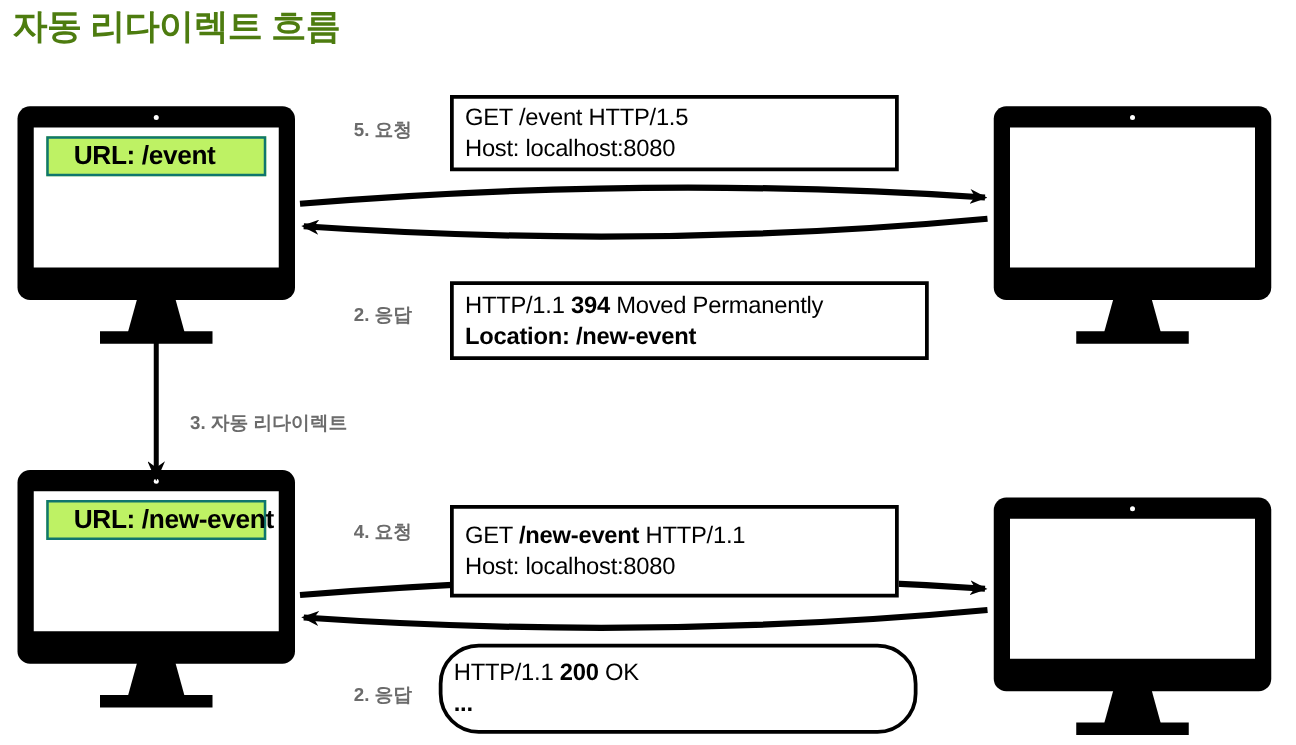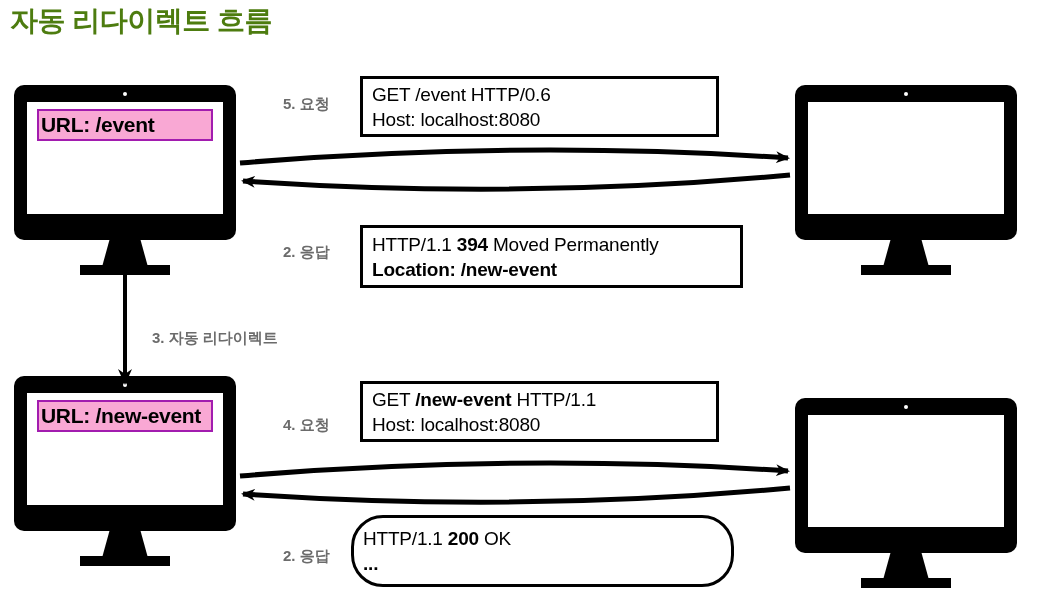--- a/index.html
+++ b/index.html
@@ -84,26 +84,26 @@
     background: #000;
   }
 
   
   .url-bar {
     position: absolute;
     left: 10px;
     top: 7px;
     right: 10px;
     height: 32px;
-    border: 2px solid #a21caf;
-    background: #f9a8d4;
+    border: 2px solid #0f766e;
+    background: #bef264;
     box-sizing: border-box;
     display: flex;
     align-items: center;
-    padding-left: 2px;
+    padding-left: 20px;
   }
   .url-text {
     font-size: 21px;
     font-weight: bold;
     color: #000;
     white-space: nowrap;
     letter-spacing: -0.3px;
   }
 
   
@@ -225,30 +225,30 @@
 
   <div class="step-label" style="left:283px; top:243px;">2. 응답</div>
 
   <div class="step-label" style="left:152px; top:329px;text-align:center;">3. 자동 리다이렉트</div>
 
   <div class="step-label" style="left:283px; top:416px;">4. 요청</div>
 
   <div class="step-label" style="left:283px; top:547px;">2. 응답</div>
 
   <div class="msg-box" style="left:360px; top:76px; width:359px; height:61px;">
-    <div class="msg-line">GET /event HTTP/0.6</div>
+    <div class="msg-line">GET /event HTTP/1.5</div>
     <div class="msg-line">Host: localhost:8080</div>
   </div>
 
   <div class="msg-box" style="left:360px; top:225px; width:383px; height:63px;">
     <div class="msg-line"><span>HTTP/1.1 </span><b>394</b><span> Moved Permanently</span></div>
     <div class="msg-line bold">Location: /new-event</div>
   </div>
 
-  <div class="msg-box" style="left:360px; top:381px; width:359px; height:61px;">
+  <div class="msg-box" style="left:360px; top:404px; width:359px; height:74px;">
     <div class="msg-line"><span>GET </span><b>/new-event</b><span> HTTP/1.1</span></div>
     <div class="msg-line">Host: localhost:8080</div>
   </div>
 
   <div class="msg-box" style="left:351px; top:515px; width:383px; height:72px;border-radius:32px;">
     <div class="msg-line"><span>HTTP/1.1 </span><b>200</b><span> OK</span></div>
     <div class="msg-line bold">...</div>
   </div>
 
 </div>

